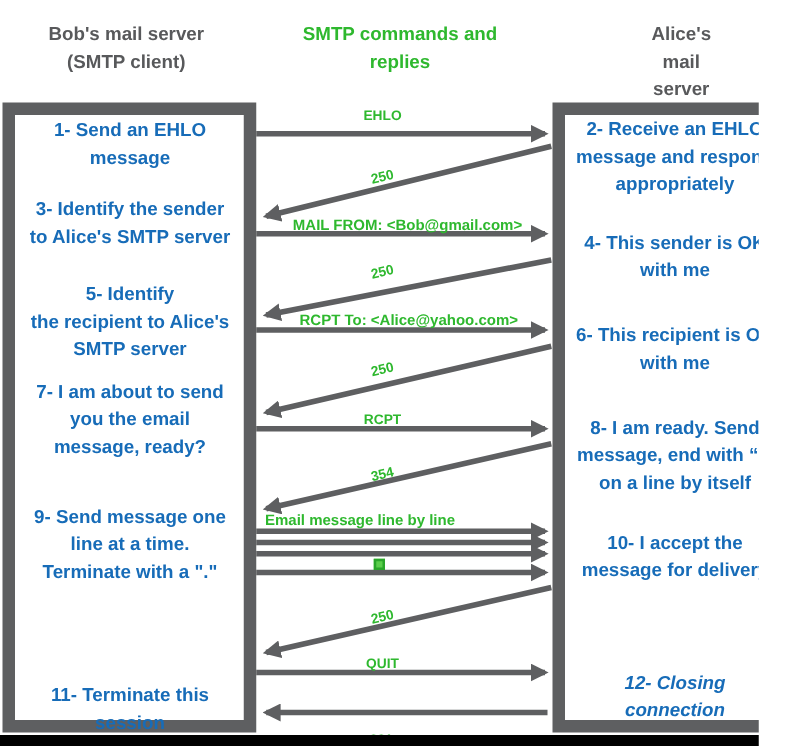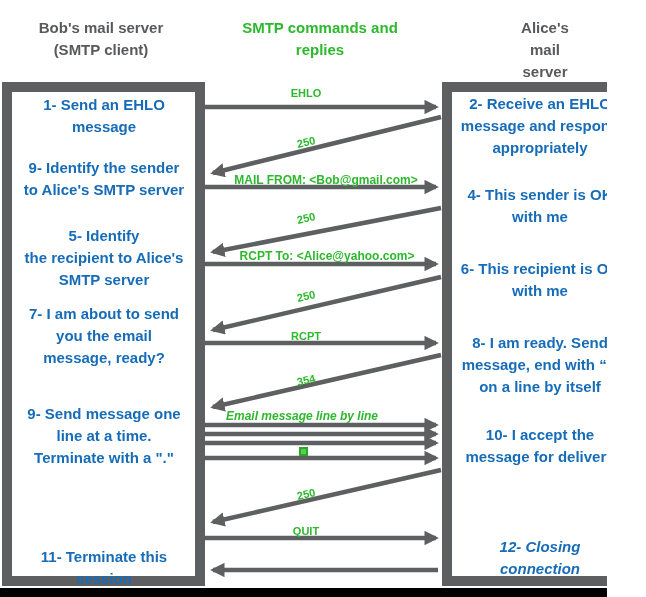--- a/index.html
+++ b/index.html
@@ -50,21 +50,21 @@
   <div class="hdr hdr-green" style="left:320px;">SMTP commands and
 replies</div>
   <div class="hdr hdr-gray" style="left:545px;">Alice's mail server
 (SMTP server)</div>
 
   <div class="box box-client"></div>
   <div class="box box-server"></div>
 
   <div class="step step-client" style="top:94px;">1- Send an EHLO
 message</div>
-  <div class="step step-client" style="top:157px;">9- Identify the sender
+  <div class="step step-client" style="top:157px;">3- Identify the sender
 to Alice's SMTP server</div>
   <div class="step step-client" style="top:225px;">5- Identify
 the recipient to Alice's
 SMTP server</div>
   <div class="step step-client" style="top:303px;">7- I am about to send
 you the email
 message, ready?</div>
   <div class="step step-client" style="top:403px;">9- Send message one
 line at a time.
 Terminate with a "."</div>
@@ -112,21 +112,21 @@
   </svg>
 
   <div class="msg-label msg-small" style="left:306px; top:93px;">EHLO</div>
   <div class="msg-label msg-small msg-tilt" style="left:306px; top:142px;">250</div>
   <div class="msg-label" style="left:326px; top:180px;">MAIL FROM: &lt;Bob@gmail.com&gt;</div>
   <div class="msg-label msg-small msg-tilt" style="left:306px; top:218px;">250</div>
   <div class="msg-label" style="left:327px; top:256px;">RCPT To: &lt;Alice@yahoo.com&gt;</div>
   <div class="msg-label msg-small msg-tilt" style="left:306px; top:296px;">250</div>
   <div class="msg-label msg-small" style="left:306px; top:336px;">RCPT</div>
   <div class="msg-label msg-small msg-tilt" style="left:306px; top:380px;">354</div>
-  <div class="msg-label" style="left:302px; top:416px;font-style:italic;">Email message line by line</div>
+  <div class="msg-label" style="left:288px; top:416px;">Email message line by line</div>
   <div class="msg-label msg-small msg-tilt" style="left:306px; top:494px;">250</div>
   <div class="msg-label msg-small" style="left:306px; top:531px;">QUIT</div>
   <div class="msg-label msg-small" style="left:305px; top:560px;margin-top:32px;">221</div>
 
   <div class="dot"></div>
 
   <div class="bottom-bar"></div>
 
 </div>
 

